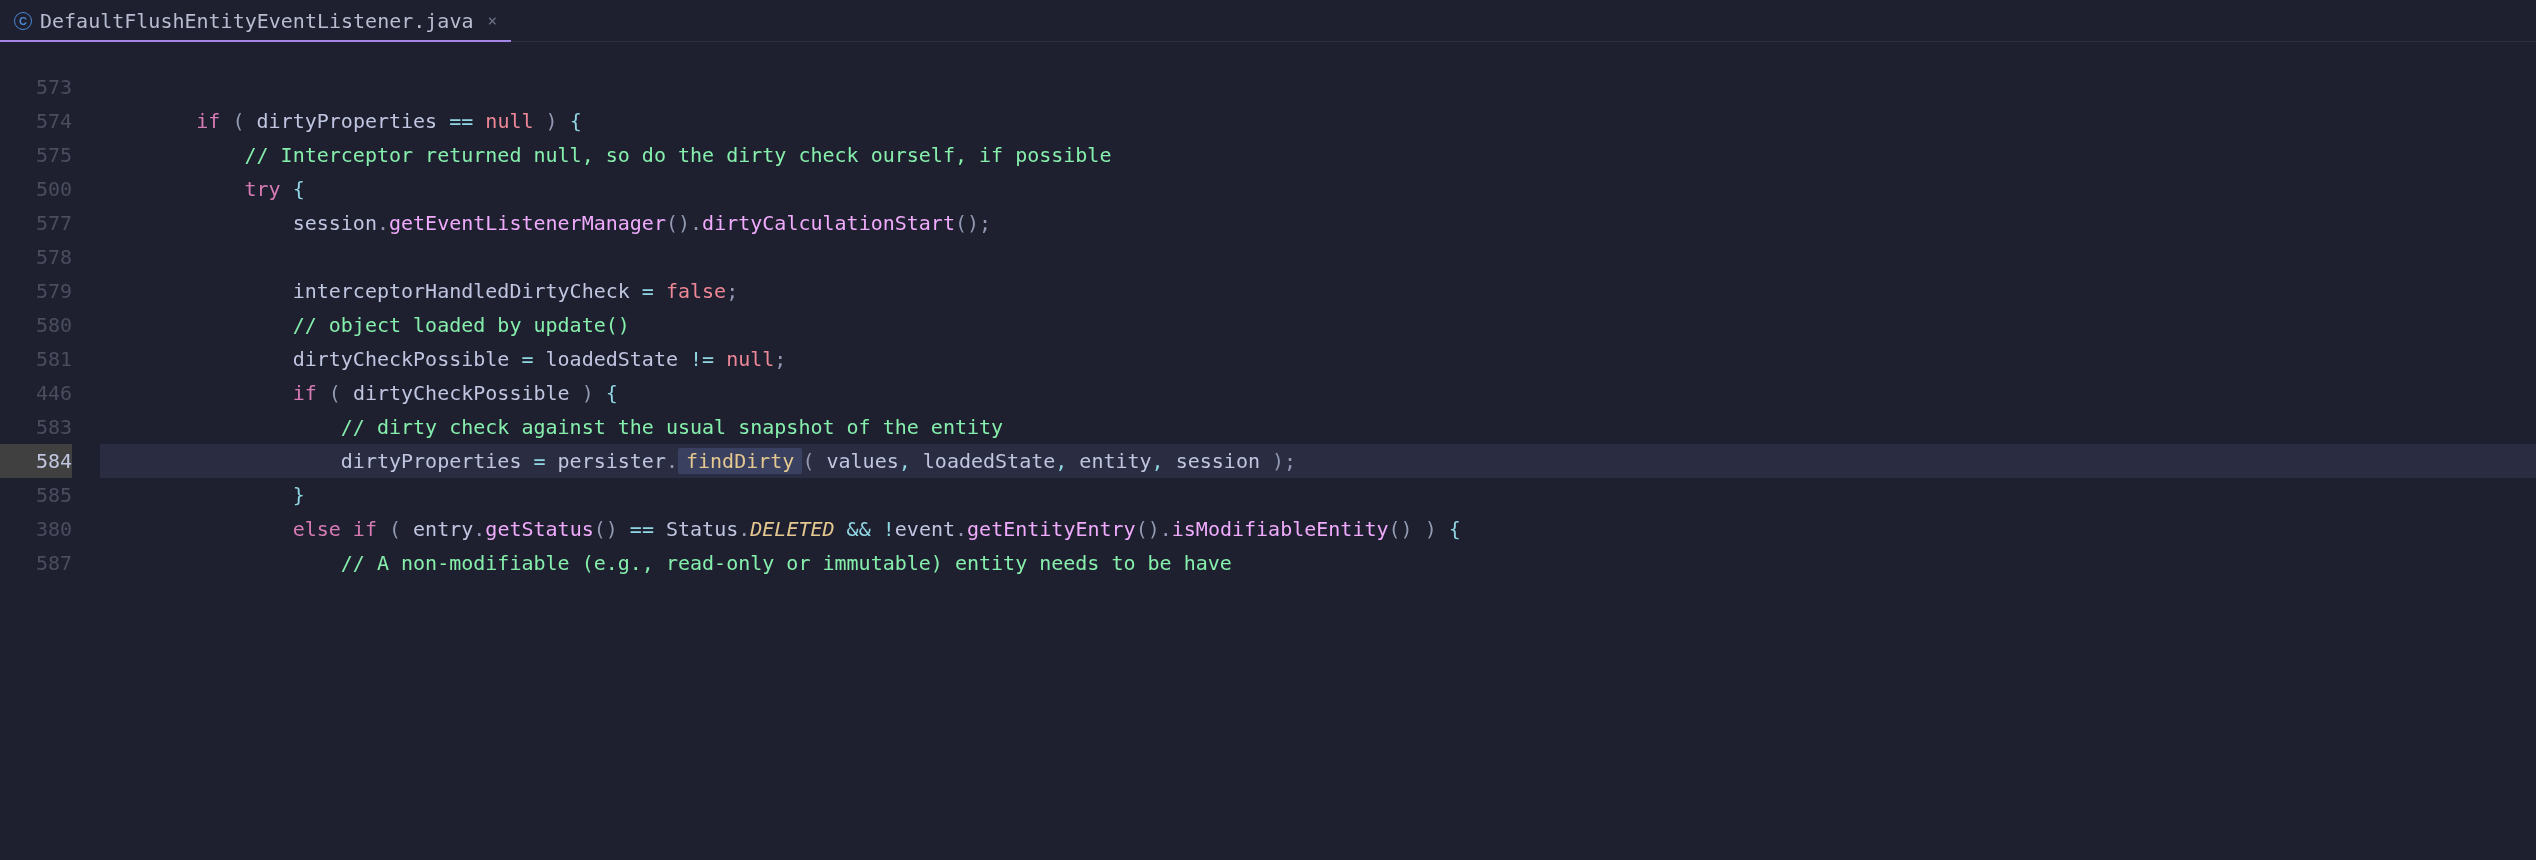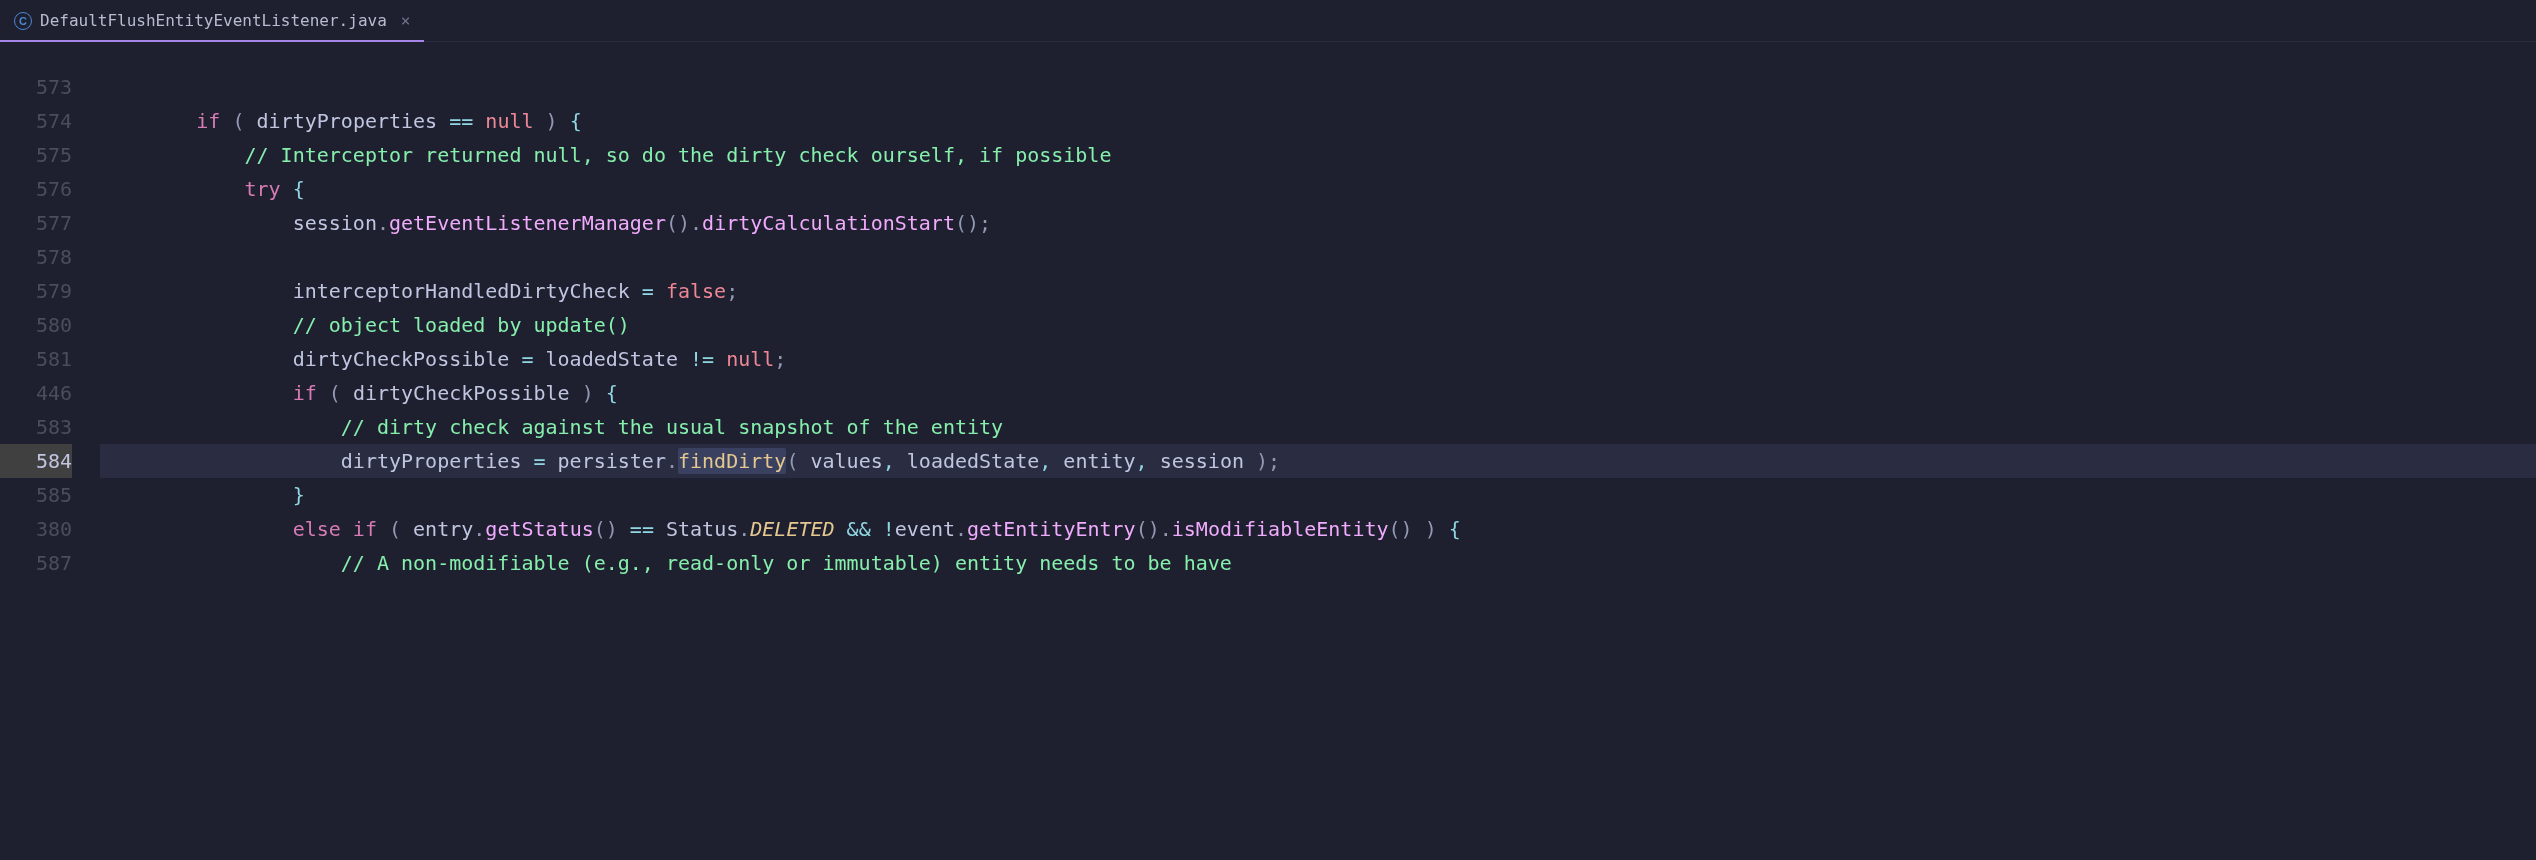--- a/index.html
+++ b/index.html
@@ -42,21 +42,21 @@
   border-radius: 50%;
   border: 1.5px solid #4a88d4;
   display: flex;
   align-items: center;
   justify-content: center;
   color: #4a88d4;
   font-size: 11px;
   font-weight: bold;
   font-family: sans-serif;
 }
-.tab-label { color: #b8bcd0; font-size: 16px; }
+.tab-label { color: #b8bcd0; font-size: 20px; }
 .tab-close { color: #6c7086; font-size: 16px; margin-left: 6px; cursor: pointer; }
 .editor {
   display: flex;
   height: calc(100% - 42px);
   margin-top: 28px;
 }
 .gutter {
   width: 100px;
   background: #1e2030;
   text-align: right;
@@ -75,39 +75,39 @@
 .kw { color: #d77bb4; }
 .null { color: #ed8796; }
 .op { color: #91d7e3; }
 .fn { color: #f0abfc; }
 .fn-y { color: #e5c890; }
 .cmt { color: #86efac; }
 .const { color: #e5c890; font-style: italic; }
 .ident { color: #c0c5e0; }
 .paren { color: #9399b2; }
 .bool { color: #ed8796; }
-.highlight { background: #3a4060; border-radius: 2px; padding: 1px 0; }
+.highlight { background: #3a4060; border-radius: 2px; padding: 1px 8px; }
 </style>
 </head>
 <body>
 
 <div class="tab-bar">
   <div class="tab active">
     <span class="file-icon">C</span>
     <span class="tab-label">DefaultFlushEntityEventListener.java</span>
     <span class="tab-close">×</span>
   </div>
 </div>
 
 <div class="editor">
   <div class="gutter">
     <div class="ln">573</div>
     <div class="ln">574</div>
     <div class="ln">575</div>
-    <div class="ln">576</div>
+    <div class="ln">500</div>
     <div class="ln">577</div>
     <div class="ln">578</div>
     <div class="ln">579</div>
     <div class="ln">580</div>
     <div class="ln">581</div>
     <div class="ln">446</div>
     <div class="ln">583</div>
     <div class="ln current">584</div>
     <div class="ln">585</div>
     <div class="ln">380</div>

